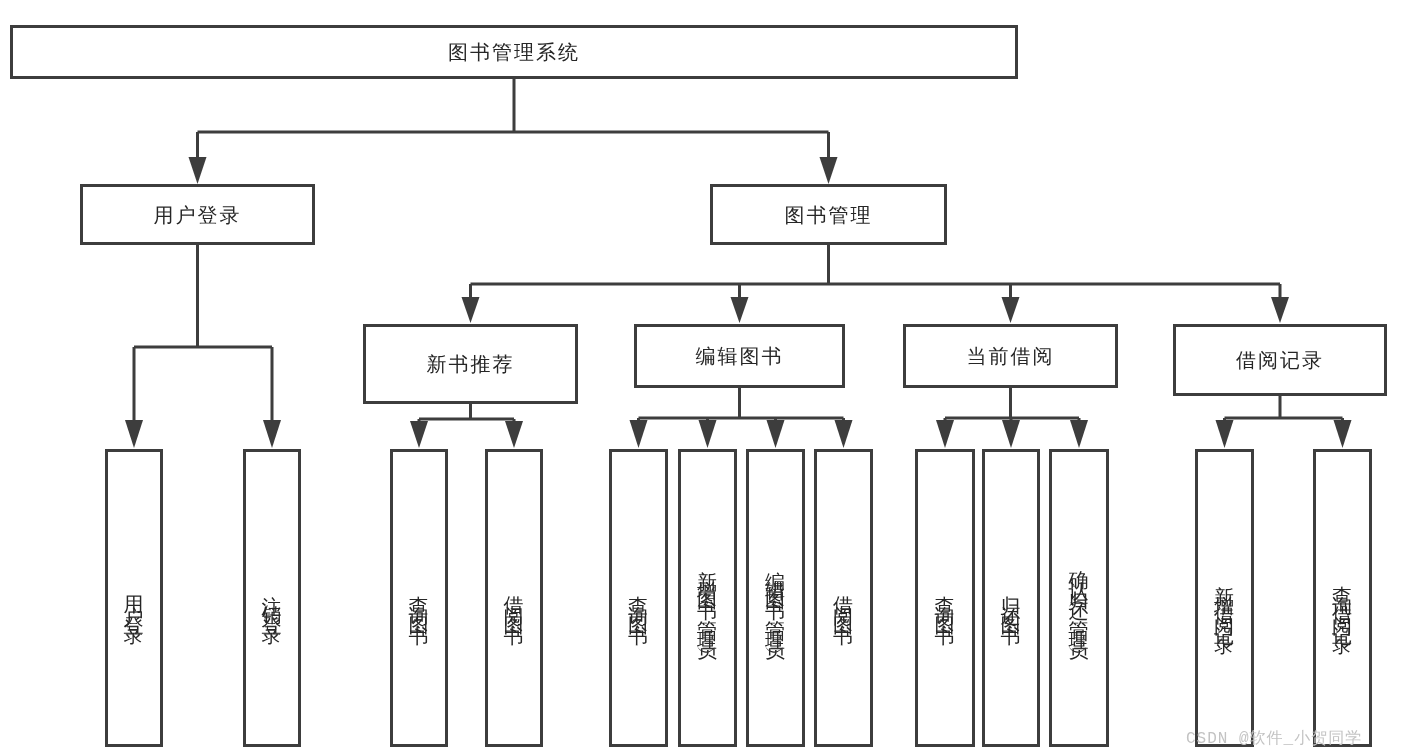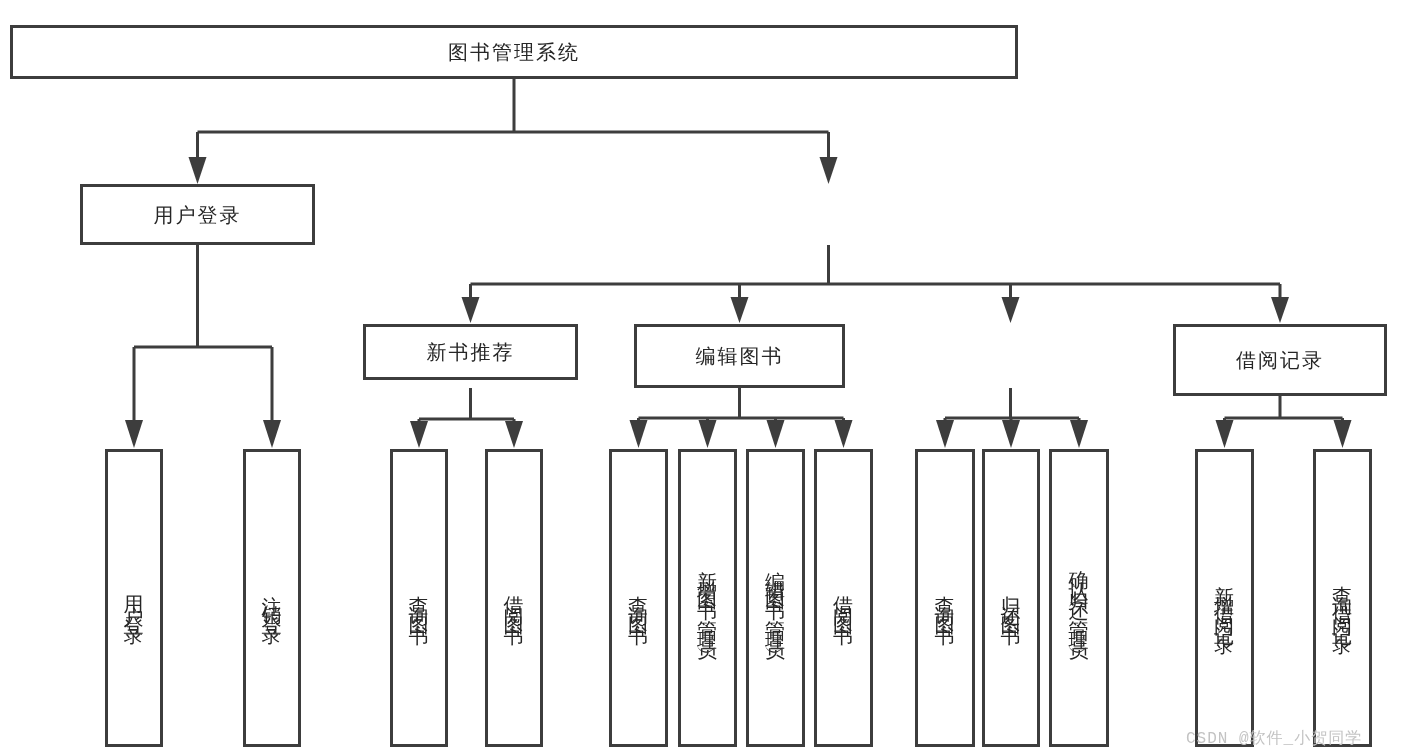--- a/index.html
+++ b/index.html
@@ -92,23 +92,25 @@
     <polygon points="1070,408 1088,408 1079,436"></polygon>
 
     <path d="M1280 376 V406 M1224.5 406 H1342.5 M1224.5 406 V410 M1342.5 406 V410"></path>
     <polygon points="1215.5,408 1233.5,408 1224.5,436"></polygon>
     <polygon points="1333.5,408 1351.5,408 1342.5,436"></polygon>
   </svg>
 
   <div class="node hnode" style="left:10px; top:13px; width:1008px; height:54px;">图书管理系统</div>
 
   <div class="node hnode" style="left:80px; top:172px; width:235px; height:61px;">用户登录</div>
+  <div class="node hnode" style="left:710px; top:172px; width:237px; height:61px;">图书管理</div>
 
-  <div class="node hnode" style="left:363px; top:312px; width:215px; height:56px;">新书推荐</div>
+  <div class="node hnode" style="left:363px; top:312px; width:215px; height:80px;">新书推荐</div>
   <div class="node hnode" style="left:634px; top:312px; width:211px; height:64px;">编辑图书</div>
+  <div class="node hnode" style="left:903px; top:312px; width:215px; height:64px;">当前借阅</div>
   <div class="node hnode" style="left:1173px; top:312px; width:214px; height:72px;">借阅记录</div>
 
   <div class="node vnode" style="left:105px; top:437px; width:58px; height:298px;">用户登录</div>
   <div class="node vnode" style="left:243px; top:437px; width:58px; height:298px;">注销登录</div>
 
   <div class="node vnode" style="left:390px; top:437px; width:58px; height:298px;">查询图书</div>
   <div class="node vnode" style="left:485px; top:437px; width:58px; height:298px;">借阅图书</div>
 
   <div class="node vnode" style="left:609px; top:437px; width:59px; height:298px;">查询图书</div>
   <div class="node vnode" style="left:678px; top:437px; width:59px; height:298px;">新增图书（管理员）</div>

